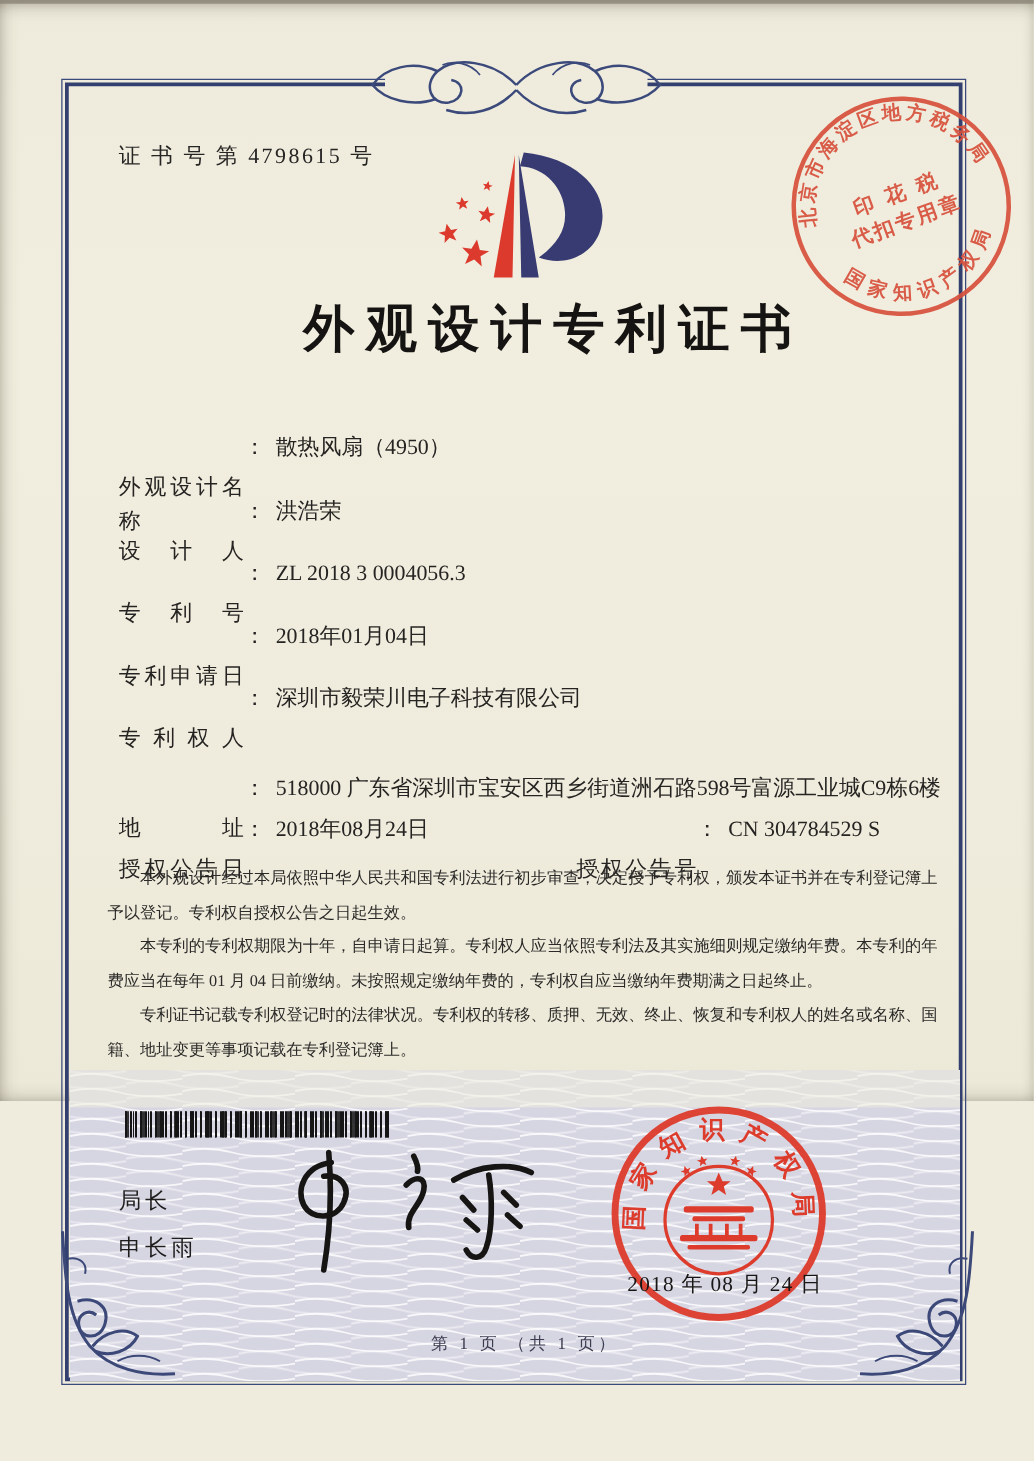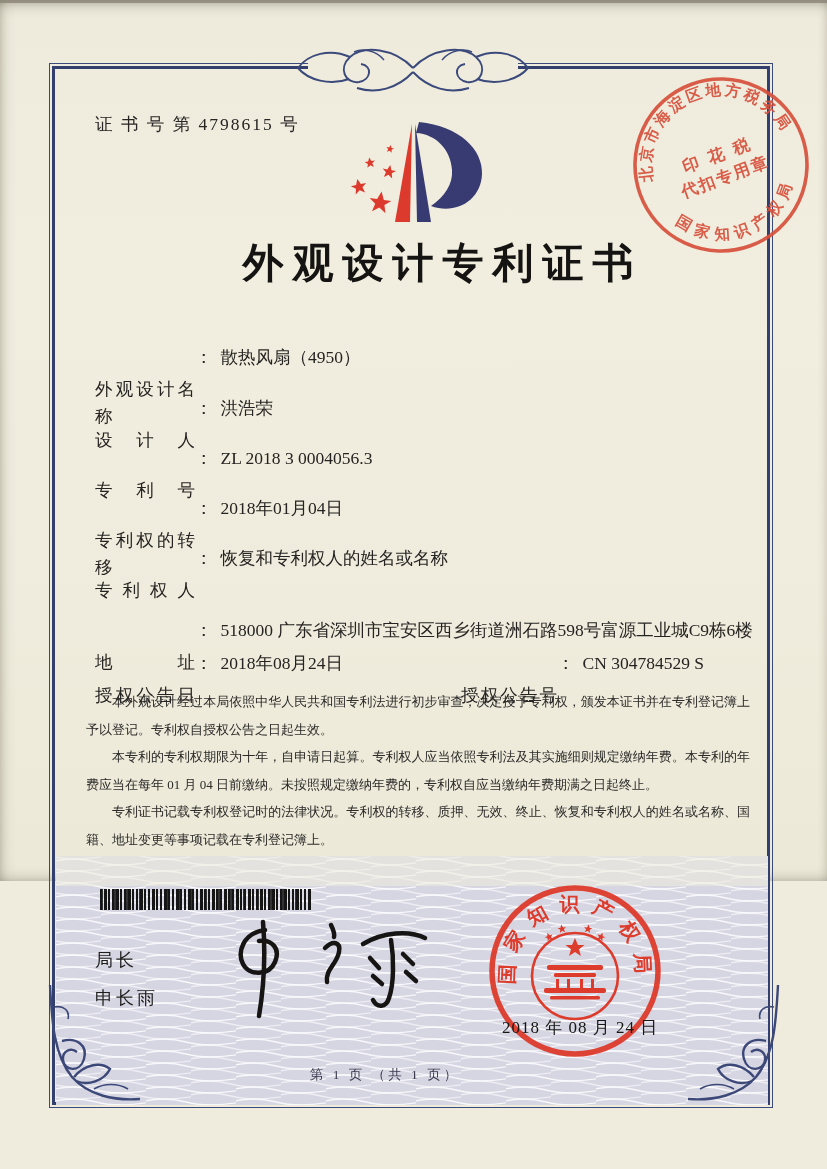--- a/index.html
+++ b/index.html
@@ -55,21 +55,21 @@
       repeating-linear-gradient(90deg,#151515 0 1px,transparent 1px 6px),
       repeating-linear-gradient(90deg,rgba(21,21,21,.85) 0 3px,transparent 3px 13px);
   }
   .director{position:absolute;left:95px;top:948px;font-size:18px;letter-spacing:3px;color:#1e1d1c;}
   .director div{margin-bottom:14px;}
   .signature{position:absolute;left:213px;top:918px;}
   .gov-seal{position:absolute;left:486px;top:882px;}
   .seal-date{position:absolute;left:492px;top:1016px;width:176px;text-align:center;
     font-size:17px;letter-spacing:1px;color:#171615;}
   .page-info{position:absolute;left:0;top:1066px;width:770px;text-align:center;
-    font-size:13.5px;letter-spacing:3px;color:#3c3c50;}
+    font-size:13.5px;letter-spacing:3px;color:#3c3c50;padding-left:35px;}
   
   .top-ornament{position:absolute;left:288px;top:40px;}
   .corner-bl{position:absolute;left:40px;top:983px;}
   .corner-br{position:absolute;left:678px;top:983px;transform:scaleX(-1);}
 </style>
 </head>
 <body>
 
 <div class="page">
 
@@ -137,28 +137,28 @@
       <span class="field-label">设计人</span>
         <span class="field-colon">：</span>
       <span class="field-value">洪浩荣</span>
     </div>
     <div class="field-row row-3">
       <span class="field-label">专利号</span>
         <span class="field-colon">：</span>
       <span class="field-value">ZL 2018 3 0004056.3</span>
     </div>
     <div class="field-row row-4">
-      <span class="field-label">专利权的转移</span>
+      <span class="field-label">专利申请日</span>
         <span class="field-colon">：</span>
       <span class="field-value">2018年01月04日</span>
     </div>
     <div class="field-row row-5">
       <span class="field-label">专利权人</span>
         <span class="field-colon">：</span>
-      <span class="field-value">恢复和专利权人的姓名或名称</span>
+      <span class="field-value">深圳市毅荣川电子科技有限公司</span>
     </div>
     <div class="field-row row-6">
       <span class="field-label">地址</span>
         <span class="field-colon">：</span>
       <span class="field-value">518000 广东省深圳市宝安区西乡街道洲石路598号富源工业城C9栋6楼</span>
     </div>
     <div class="field-row row-7">
       <span class="field-label">授权公告日</span>
         <span class="field-colon">：</span>
       <span class="field-value">2018年08月24日</span>

